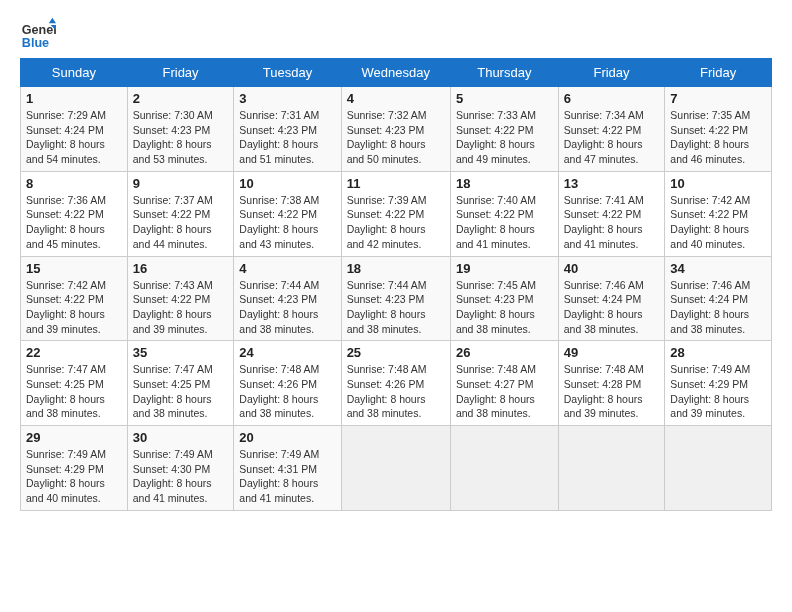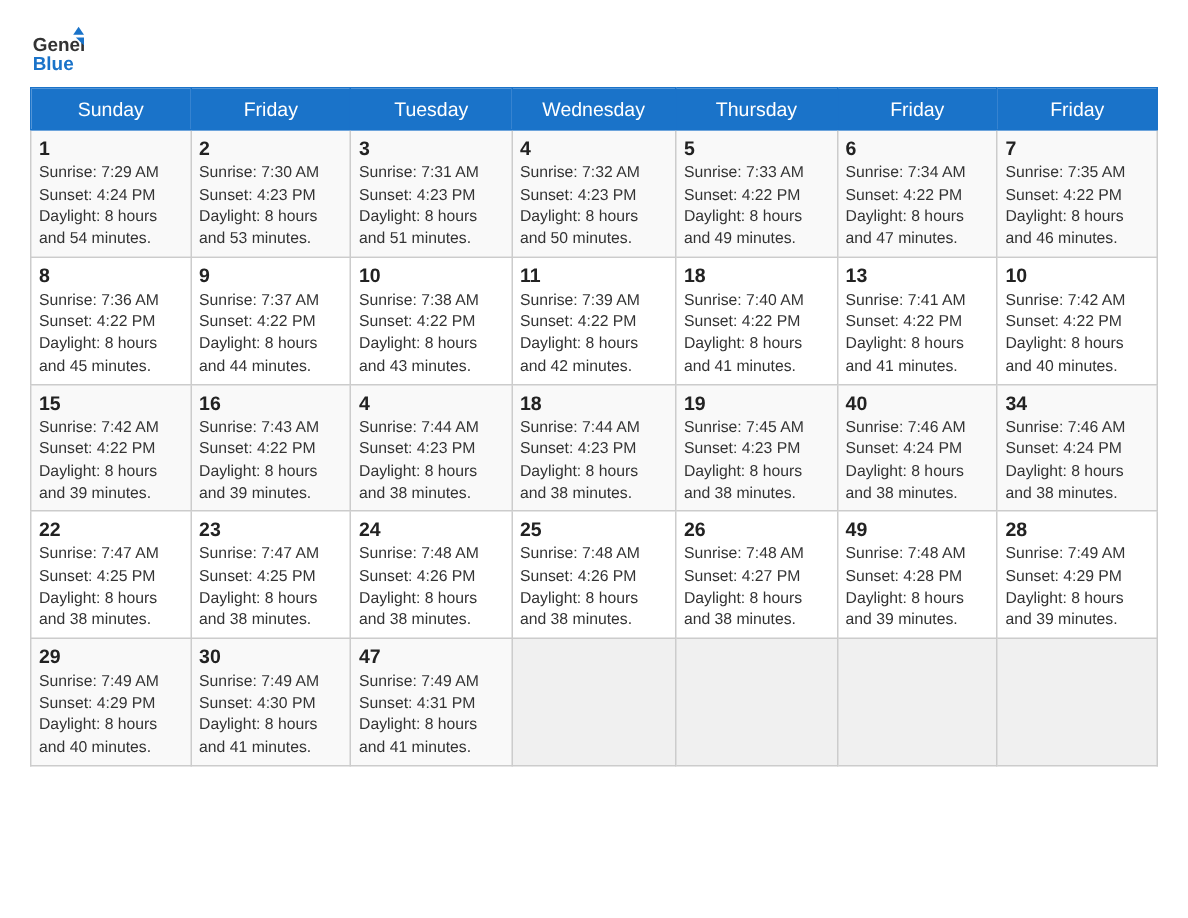--- a/index.html
+++ b/index.html
@@ -199,21 +199,21 @@
         <span class="day-num">34</span>
         <span class="day-info">Sunrise: 7:46 AM<br>Sunset: 4:24 PM<br>Daylight: 8 hours and 38 minutes.</span>
       </td>
       </tr>
       <tr>
         <td>
         <span class="day-num">22</span>
         <span class="day-info">Sunrise: 7:47 AM<br>Sunset: 4:25 PM<br>Daylight: 8 hours and 38 minutes.</span>
       </td>
         <td>
-        <span class="day-num">23</span>
+        <span class="day-num">35</span>
         <span class="day-info">Sunrise: 7:47 AM<br>Sunset: 4:25 PM<br>Daylight: 8 hours and 38 minutes.</span>
       </td>
         <td>
         <span class="day-num">24</span>
         <span class="day-info">Sunrise: 7:48 AM<br>Sunset: 4:26 PM<br>Daylight: 8 hours and 38 minutes.</span>
       </td>
         <td>
         <span class="day-num">25</span>
         <span class="day-info">Sunrise: 7:48 AM<br>Sunset: 4:26 PM<br>Daylight: 8 hours and 38 minutes.</span>
       </td>
@@ -233,21 +233,21 @@
       <tr>
         <td>
         <span class="day-num">29</span>
         <span class="day-info">Sunrise: 7:49 AM<br>Sunset: 4:29 PM<br>Daylight: 8 hours and 40 minutes.</span>
       </td>
         <td>
         <span class="day-num">30</span>
         <span class="day-info">Sunrise: 7:49 AM<br>Sunset: 4:30 PM<br>Daylight: 8 hours and 41 minutes.</span>
       </td>
         <td>
-        <span class="day-num">47</span>
+        <span class="day-num">20</span>
         <span class="day-info">Sunrise: 7:49 AM<br>Sunset: 4:31 PM<br>Daylight: 8 hours and 41 minutes.</span>
       </td>
         <td class="empty"></td>
         <td class="empty"></td>
         <td class="empty"></td>
         <td class="empty"></td>
       </tr>
     </tbody>
 </table>
 

